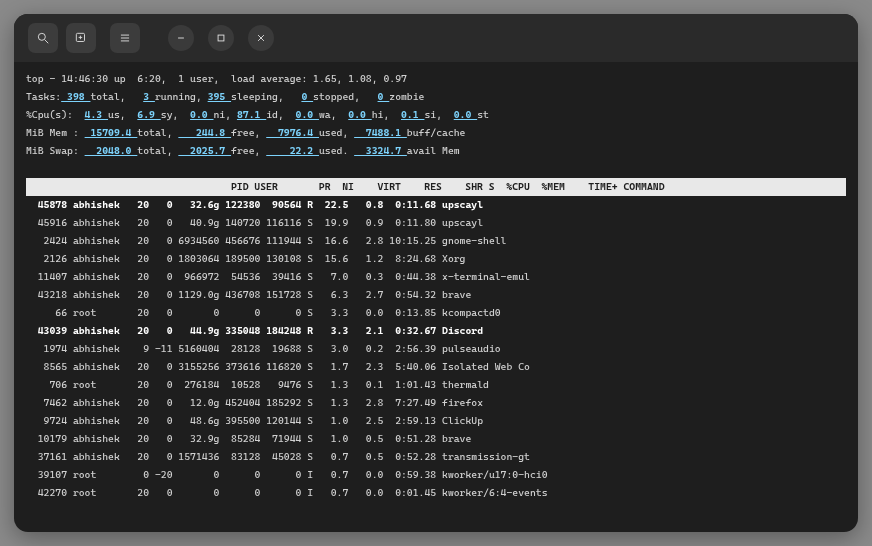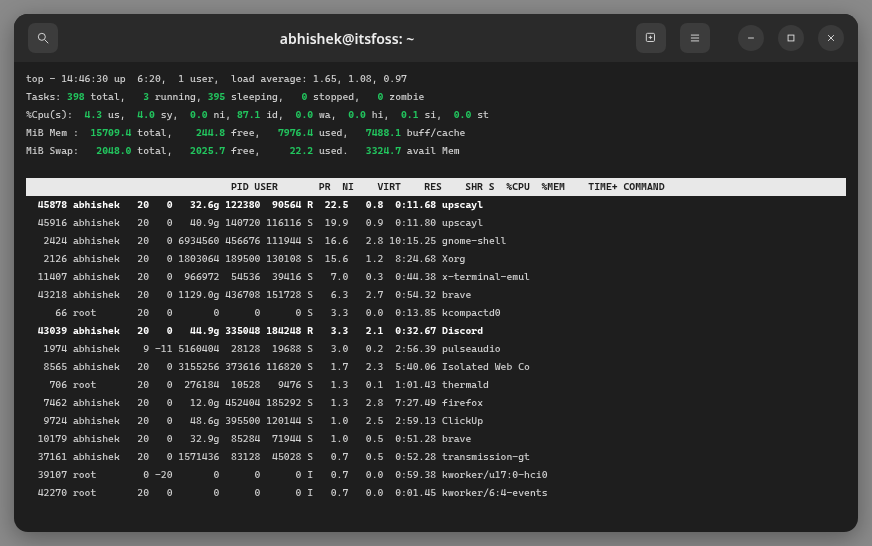--- a/index.html
+++ b/index.html
@@ -61,21 +61,21 @@
   .tb-spacer { width: 8px; }
   .terminal {
     flex: 1;
     padding: 8px 12px 10px 12px;
     color: #d0d0d0;
     font-size: 10px;
     line-height: 18px;
     white-space: pre;
     letter-spacing: 0;
   }
-  .b { color: #22c55e; font-weight: 700; }
+  .b { color: #7dd3fc; font-weight: 700; text-decoration: underline; }
   .hdr-row {
     background: #e8e8e8;
     color: #1e1e1e;
     font-weight: 700;
     display: inline-block;
     padding: 0 0;
     width: 100%;
     text-align: center;
   }
   .proc-row { }
@@ -85,21 +85,20 @@
 <body>
 
 <div class="window">
   <div class="titlebar">
     <div class="tb-btn">
       <svg viewBox="0 0 24 24">
           <circle cx="10" cy="10" r="6"></circle>
           <line x1="15" y1="15" x2="21" y2="21"></line>
         </svg>
     </div>
-    <div class="title">abhishek@itsfoss: ~</div>
     <div class="tb-group">
       <div class="tb-btn">
         <svg viewBox="0 0 24 24">
             <rect x="4" y="4" width="14" height="14" rx="2"></rect>
             <line x1="11" y1="8" x2="11" y2="14"></line>
             <line x1="8" y1="11" x2="14" y2="11"></line>
           </svg>
       </div>
       <div class="tb-btn">
         <svg viewBox="0 0 24 24">
@@ -123,21 +122,21 @@
         <svg viewBox="0 0 24 24">
             <line x1="7" y1="7" x2="17" y2="17"></line>
             <line x1="17" y1="7" x2="7" y2="17"></line>
           </svg>
       </div>
     </div>
   </div>
 
   <div class="terminal" id="term">top - 14:46:30 up  6:20,  1 user,  load average: 1.65, 1.08, 0.97
 Tasks:<span class="b"> 398 </span>total,   <span class="b">3 </span>running, <span class="b">395 </span>sleeping,   <span class="b">0 </span>stopped,   <span class="b">0 </span>zombie
-%Cpu(s):  <span class="b">4.3 </span>us,  <span class="b">4.0 </span>sy,  <span class="b">0.0 </span>ni, <span class="b">87.1 </span>id,  <span class="b">0.0 </span>wa,  <span class="b">0.0 </span>hi,  <span class="b">0.1 </span>si,  <span class="b">0.0 </span>st
+%Cpu(s):  <span class="b">4.3 </span>us,  <span class="b">6.9 </span>sy,  <span class="b">0.0 </span>ni, <span class="b">87.1 </span>id,  <span class="b">0.0 </span>wa,  <span class="b">0.0 </span>hi,  <span class="b">0.1 </span>si,  <span class="b">0.0 </span>st
 MiB Mem : <span class="b"> 15709.4 </span>total, <span class="b">   244.8 </span>free, <span class="b">  7976.4 </span>used, <span class="b">  7488.1 </span>buff/cache
 MiB Swap: <span class="b">  2048.0 </span>total, <span class="b">  2025.7 </span>free, <span class="b">    22.2 </span>used. <span class="b">  3324.7 </span>avail Mem
 
 <span class="hdr-row">    PID USER       PR  NI    VIRT    RES    SHR S  %CPU  %MEM    TIME+ COMMAND</span>
 <span class="proc-row hl">  45878 abhishek   20   0   32.6g 122380  90564 R  22.5   0.8  0:11.68 upscayl</span>
 <span class="proc-row">  45916 abhishek   20   0   40.9g 140720 116116 S  19.9   0.9  0:11.80 upscayl</span>
 <span class="proc-row">   2424 abhishek   20   0 6934560 456676 111944 S  16.6   2.8 10:15.25 gnome-shell</span>
 <span class="proc-row">   2126 abhishek   20   0 1803064 189500 130108 S  15.6   1.2  8:24.68 Xorg</span>
 <span class="proc-row">  11407 abhishek   20   0  966972  54536  39416 S   7.0   0.3  0:44.38 x-terminal-emul</span>
 <span class="proc-row">  43218 abhishek   20   0 1129.0g 436708 151728 S   6.3   2.7  0:54.32 brave</span>

